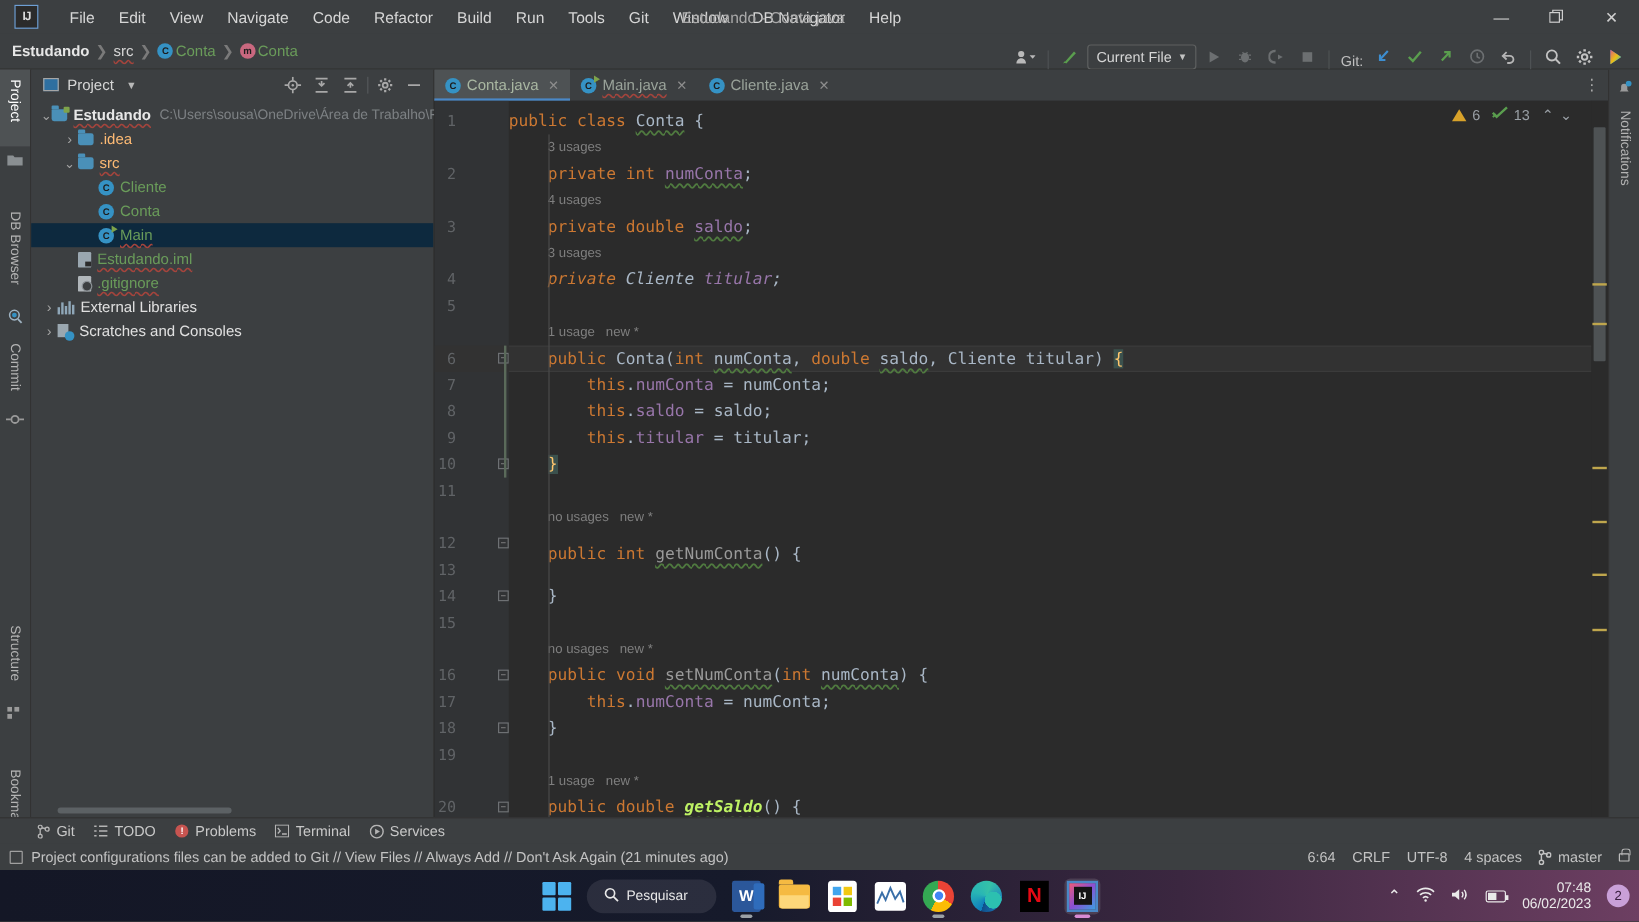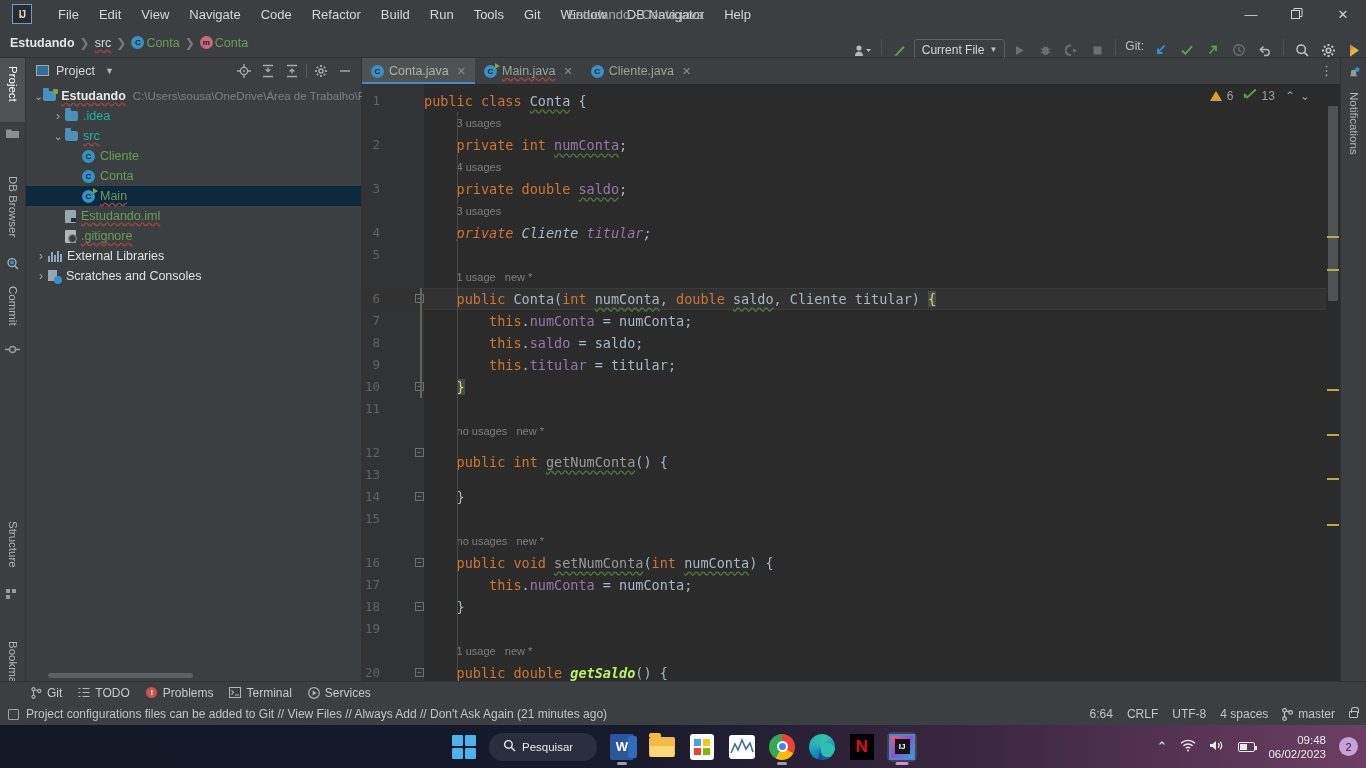--- a/index.html
+++ b/index.html
@@ -29,21 +29,21 @@
   .crumb { color:#d6d6d6; }
   .crumb.bold { font-weight:bold; color:#e6e6e6; }
   .crumb.green { color:#6a9c5a; }
   .sep { color:#7a7a7a; font-size:12px; padding:0 1px; }
   .badge-c, .badge-m { width:13px; height:13px; border-radius:50%; display:inline-flex;
     align-items:center; justify-content:center; font-size:8px; color:#1d1d1d; font-weight:bold;
     margin-right:2px; }
   .badge-c { background:#3592c4; }
   .badge-m { background:#c9687f; }
 
-  .tbright { position:absolute; right:0; top:0; height:30px; display:flex; align-items:flex-start; gap:2px; margin-top:11px;}
+  .tbright { position:absolute; right:0; top:0; height:30px; display:flex; align-items:flex-end; gap:2px; padding-right:8px;}
   .tb-btn { width:24px; height:22px; display:flex; align-items:center; justify-content:center;
     color:#a4a4a4; font-size:13px; }
   .vline { width:1px; height:16px; background:#4e5254; margin:0 4px; }
   .cfgbox { display:flex; align-items:center; gap:5px; border:1px solid #5e6060; border-radius:3px;
     height:21px; padding:0 7px; font-size:12px; color:#d6d6d6; }
   .gittxt { font-size:12px; color:#bfbfbf; margin:0 3px; }
 
   
   .stripe-left { position:absolute; left:0; top:58px; width:26px; height:623px;
     background:#3c3f41; border-right:1px solid #323232; }
@@ -81,21 +81,21 @@
     background:#7ea34b; border-radius:1px;}
   .cic { width:13px;height:13px;border-radius:50%;background:#3592c4;color:#1d1d1d;
     font-size:8px;font-weight:bold;display:inline-flex;align-items:center;justify-content:center;
     margin-right:5px; flex:0 0 auto;}
   .fic { width:11px;height:13px;background:#9aa7b0;margin-right:5px;flex:0 0 auto;
     border-radius:1px; position:relative;}
   .fic.git { background:#b0b6ba; }
   .fic.iml::after{content:"";position:absolute;bottom:1px;right:0;width:5px;height:4px;background:#2b2b2b;}
   .fic.git::after{content:"";position:absolute;bottom:0px;right:-1px;width:7px;height:7px;
     border:1.4px solid #8b9196;border-radius:50%;background:#3c3f41;}
-  .lbl { color:#14b8a6; }
+  .lbl { color:#fdba74; }
   .lbl.bold { font-weight:bold; color:#e8e8e8; }
   .lbl.green { color:#6a9c5a; }
   .lbl.white { color:#e0e0e0; }
   .path { color:#7d8184; margin-left:7px; font-size:11.5px; }
   .squiggle { text-decoration: underline wavy #a5443c; text-underline-offset:2px; }
   .bars { display:inline-flex; gap:1px; margin-right:5px; align-items:flex-end; height:11px;}
   .bars i { width:2px; background:#8fa7b8; display:block; }
   .scratch-ico{ width:13px;height:13px;margin-right:5px;position:relative;}
   .scratch-ico::before{content:"";position:absolute;left:0;top:0;width:9px;height:11px;background:#9aa7b0;}
   .scratch-ico::after{content:"";position:absolute;right:-1px;bottom:-1px;width:8px;height:8px;
@@ -820,20 +820,20 @@
       <span>
         <svg width="16" height="13" viewBox="0 0 16 13">
             <path d="M1 5h2.6L7 2v9L3.6 8H1z" fill="#eaeaea"></path>
             <path d="M9.2 4.2a3.6 3.6 0 0 1 0 4.6M11.2 2.6a6.4 6.4 0 0 1 0 7.8" stroke="#eaeaea" stroke-width="1.2" fill="none"></path>
           </svg>
       </span>
       <span class="batt-b">
           <i></i>
         </span>
       <span class="clock">
-        <div>09:48</div>
+        <div>07:48</div>
         <div>06/02/2023</div>
       </span>
       <span class="notifbadge">2</span>
     </div>
   </div>
 
 </div>
 
 </body></html>

